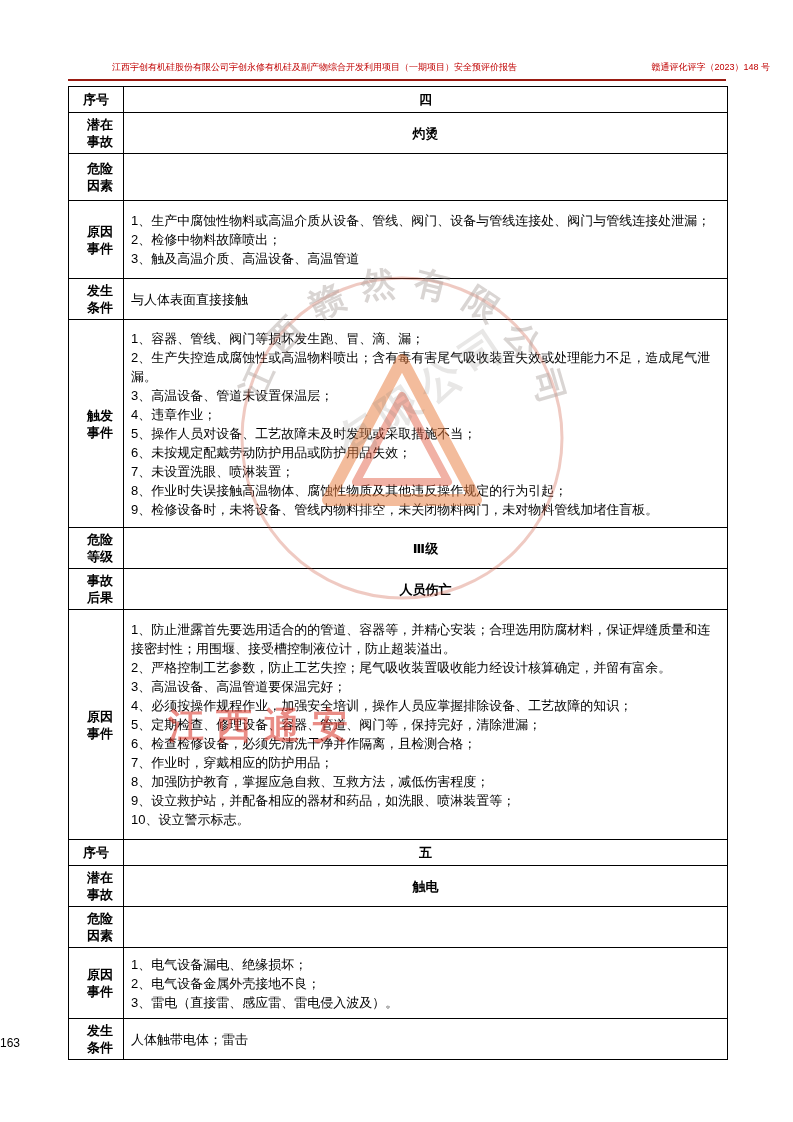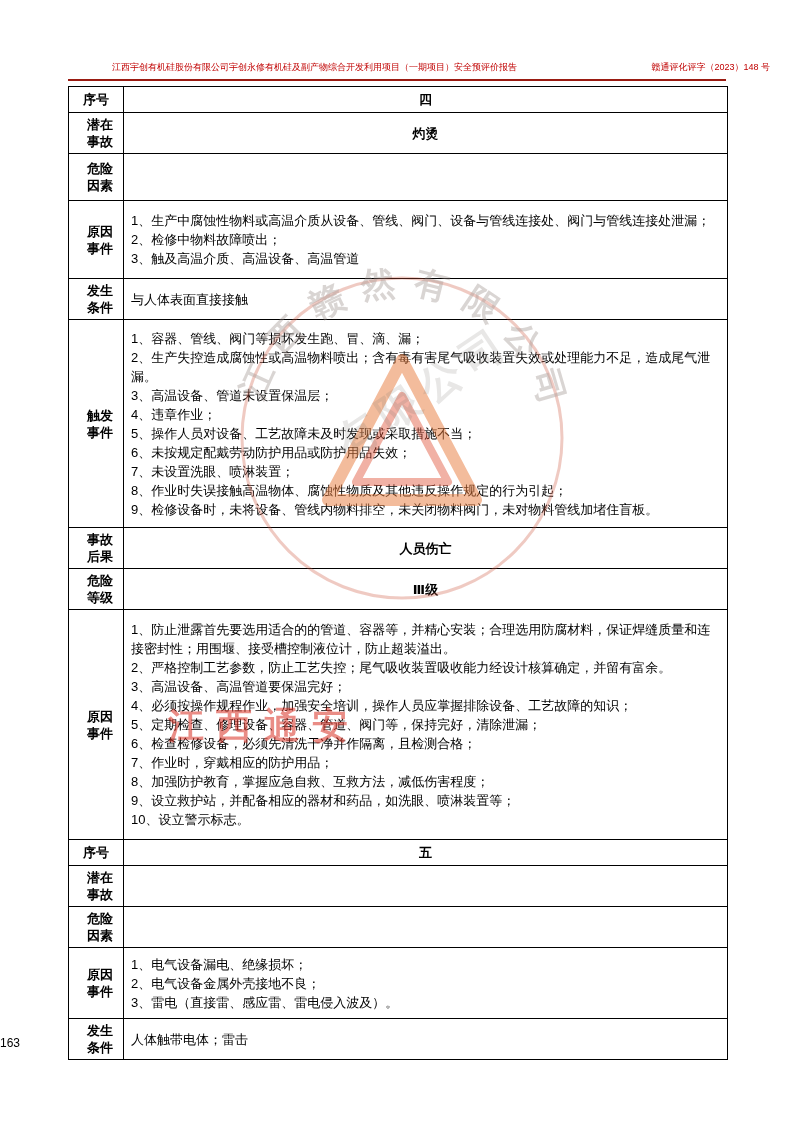--- a/index.html
+++ b/index.html
@@ -100,28 +100,28 @@
 2、生产失控造成腐蚀性或高温物料喷出；含有毒有害尾气吸收装置失效或处理能力不足，造成尾气泄漏。
 3、高温设备、管道未设置保温层；
 4、违章作业；
 5、操作人员对设备、工艺故障未及时发现或采取措施不当；
 6、未按规定配戴劳动防护用品或防护用品失效；
 7、未设置洗眼、喷淋装置；
 8、作业时失误接触高温物体、腐蚀性物质及其他违反操作规定的行为引起；
 9、检修设备时，未将设备、管线内物料排空，未关闭物料阀门，未对物料管线加堵住盲板。</div>
     </div>
 
+    <div class="trow" style="min-height:36px">
+      <div class="lcell">危险等级</div>
+      <div class="ccell center">Ⅲ级</div>
+    </div>
+
     <div class="trow" style="min-height:35px">
       <div class="lcell">事故后果</div>
       <div class="ccell center">人员伤亡</div>
-    </div>
-
-    <div class="trow" style="min-height:36px">
-      <div class="lcell">危险等级</div>
-      <div class="ccell center">Ⅲ级</div>
     </div>
 
     <div class="trow" style="min-height:229px">
       <div class="lcell">原因事件</div>
       <div class="ccell">1、防止泄露首先要选用适合的的管道、容器等，并精心安装；合理选用防腐材料，保证焊缝质量和连接密封性；用围堰、接受槽控制液位计，防止超装溢出。
 2、严格控制工艺参数，防止工艺失控；尾气吸收装置吸收能力经设计核算确定，并留有富余。
 3、高温设备、高温管道要保温完好；
 4、必须按操作规程作业，加强安全培训，操作人员应掌握排除设备、工艺故障的知识；
 5、定期检查、修理设备、容器、管道、阀门等，保持完好，清除泄漏；
 6、检查检修设备，必须先清洗干净并作隔离，且检测合格；
@@ -131,20 +131,21 @@
 10、设立警示标志。</div>
     </div>
 
     <div class="trow" style="min-height:22px">
       <div class="lcell">序号</div>
       <div class="ccell center">五</div>
     </div>
 
     <div class="trow" style="min-height:36px">
       <div class="lcell">潜在事故</div>
+      <div class="ccell center">触电</div>
     </div>
 
     <div class="trow" style="min-height:36px">
       <div class="lcell">危险因素</div>
     </div>
 
     <div class="trow" style="min-height:70px">
       <div class="lcell">原因事件</div>
       <div class="ccell">1、电气设备漏电、绝缘损坏；
 2、电气设备金属外壳接地不良；

